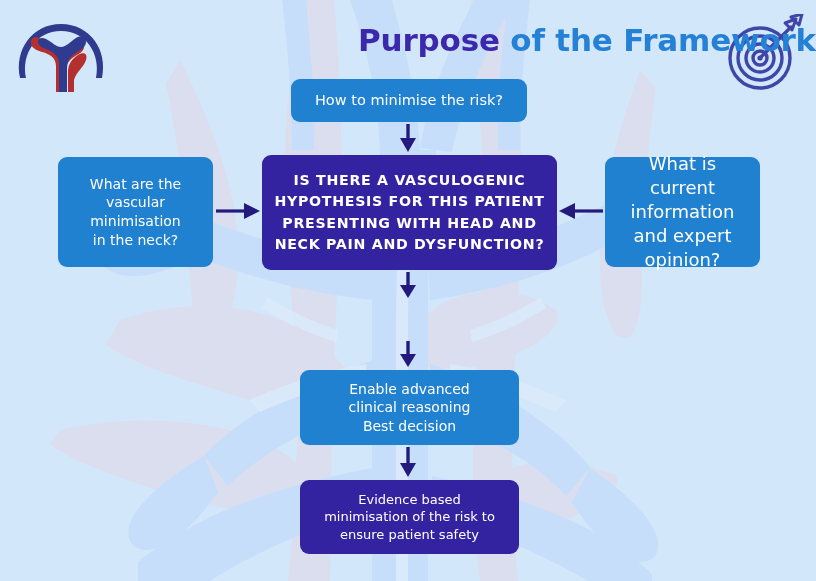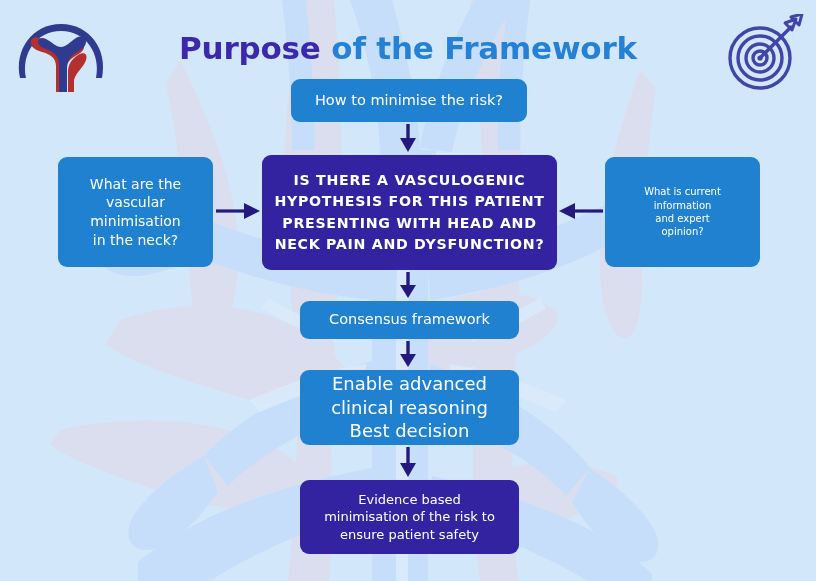--- a/index.html
+++ b/index.html
@@ -46,26 +46,25 @@
     width: 80px;
     height: 78px;
   }
 
   
   #title {
     position: absolute;
     left: 0;
     top: 22px;
     width: 816px;
-    text-align: center;
+    text-align: right;
     font-size: 31px;
     font-weight: bold;
     letter-spacing: -0.2px;
     white-space: nowrap;
-    margin-top: 8px;
   }
   #title .part-purple { color: #3c28ad; }
   #title .part-blue   { color: #2481d6; }
 
   
   .node {
     position: absolute;
     box-sizing: border-box;
     border-radius: 9px;
     display: flex;
@@ -84,36 +83,36 @@
   #node-how {
     left: 291px; top: 79px; width: 236px; height: 43px;
     font-size: 14.5px;
   }
   #node-left {
     left: 58px; top: 157px; width: 155px; height: 110px;
     font-size: 14px;
   }
   #node-right {
     left: 605px; top: 157px; width: 155px; height: 110px;
-    font-size: 10px;
+    font-size: 18px;
   }
   #node-central {
     left: 262px; top: 155px; width: 295px; height: 115px;
     font-size: 14.2px;
     font-weight: bold;
     letter-spacing: 0.7px;
     line-height: 1.5;
   }
   #node-consensus {
     left: 300px; top: 301px; width: 219px; height: 38px;
     font-size: 14.5px;
   }
   #node-enable {
     left: 300px; top: 370px; width: 219px; height: 75px;
-    font-size: 18px;
+    font-size: 14px;
   }
   #node-evidence {
     left: 300px; top: 480px; width: 219px; height: 74px;
     font-size: 13px;
   }
 
   
   .arrow { position: absolute; }
   #arrow-how-central    { left: 393px; top: 124px; width: 30px; height: 30px; }
   #arrow-central-cons   { left: 393px; top: 272px; width: 30px; height: 28px; }
@@ -225,23 +224,20 @@
 NECK PAIN AND DYSFUNCTION?</span>
   </div>
 
   <div class="node blue" id="node-right">
     <span class="node-text">What is current
 information
 and expert
 opinion?</span>
   </div>
 
-  <div class="node blue" id="node-consensus">
-    <span class="node-text">Consensus framework</span>
-  </div>
 
   <div class="node blue" id="node-enable">
     <span class="node-text">Enable advanced
 clinical reasoning
 Best decision</span>
   </div>
 
   <div class="node purple" id="node-evidence">
     <span class="node-text">Evidence based
 minimisation of the risk to

